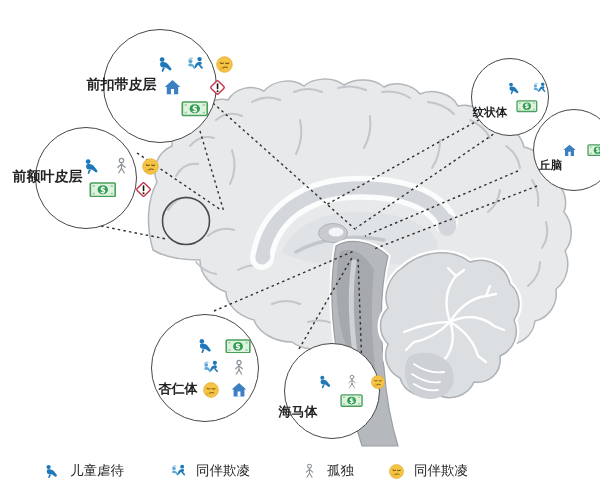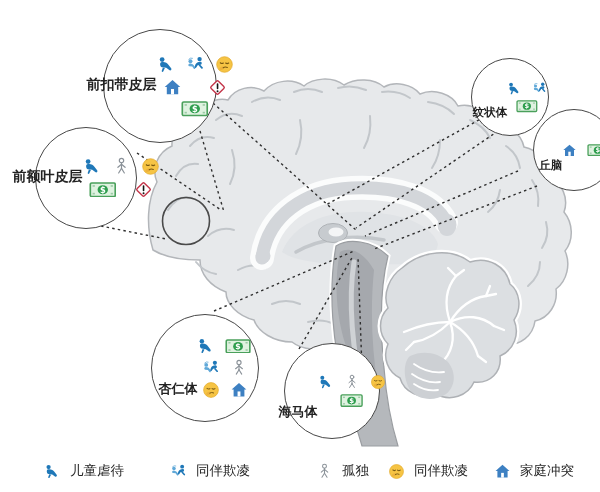--- a/index.html
+++ b/index.html
@@ -460,21 +460,21 @@
             <path d="M3,4.4 q1.7,-1.9 3.8,-1" fill="none" stroke="#5fa8d8" stroke-width="0.9" stroke-linecap="round"></path>
             <circle cx="4.7" cy="6.6" r="2.1" fill="#5fa8d8"></circle>
             <path fill="#5fa8d8" d="M3.4,9.1 C5.8,8.7 7.7,9.7 8.7,11.5 L9.7,13.5 C10.2,14.5 8.9,15.3 8.2,14.4 L6.6,12.2 L3.6,11.9 C2.1,11.6 2.2,9.5 3.4,9.1 Z"></path>
             <circle cx="14.3" cy="4.3" r="2.3" fill="#1f78b8"></circle>
             <path fill="#1f78b8" d="M15.6,7.1 C12.9,6.9 10.8,8.1 9.9,10.1 L9.1,12.3 C8.8,13.4 10.2,14.1 10.8,13.1 L12.3,10.8 L15.4,10.3 C17,9.9 16.9,7.4 15.6,7.1 Z"></path>
             <path fill="#1f78b8" d="M13.2,10.9 l2.9,3.3 c0.9,1 2.3,-0.2 1.4,-1.2 l-2.7,-3 Z"></path>
           </svg>
         </span>
         <span class="label">同伴欺凌</span>
       </div>
-      <div class="legend-item" style="left: 316px;">
+      <div class="legend-item" style="left: 301px;">
         <span class="icon icon-loneliness">
           <svg viewBox="0 0 20 20" fill="none" stroke="#8b9299" stroke-width="1.25" stroke-linecap="round">
             <circle cx="10" cy="3.8" r="2.3"></circle>
             <path d="M10,6.2 L10,12"></path>
             <path d="M10,7.6 L6.2,10.8"></path>
             <path d="M10,7.6 L13.8,10.8"></path>
             <path d="M10,12 L7,16.8"></path>
             <path d="M10,12 L13,16.8"></path>
           </svg>
         </span>
@@ -484,23 +484,14 @@
         <span class="icon icon-emotional-loss">
           <svg viewBox="0 0 20 20">
             <circle cx="10" cy="10" r="8.2" fill="#f6c444" stroke="#e3ab2e" stroke-width="0.8"></circle>
             <path d="M5.6,8.2 q1.6,1.4 3.2,0.2 M11.2,8.4 q1.6,1.2 3.2,0" fill="none" stroke="#7a5a12" stroke-width="1.2" stroke-linecap="round"></path>
             <ellipse cx="7.2" cy="13.9" rx="2.7" ry="1.7" fill="#edb23c" transform="rotate(-18 7.2 13.9)"></ellipse>
             <path d="M8.6,13.4 q2.2,-1.4 4.4,-0.2" fill="none" stroke="#7a5a12" stroke-width="1.1" stroke-linecap="round"></path>
           </svg>
         </span>
         <span class="label">同伴欺凌</span>
       </div>
-      <div class="legend-item" style="left: 494px;">
-        <span class="icon icon-family-conflict">
-          <svg viewBox="0 0 20 20">
-            <path fill="#3d80c2" d="M10,2.2 L1.8,9.4 L4,9.4 L4,17.2 L16,17.2 L16,9.4 L18.2,9.4 Z"></path>
-            <rect x="8.4" y="11.6" width="3.2" height="5.6" fill="#ffffff"></rect>
-          </svg>
-        </span>
-        <span class="label">家庭冲突</span>
-      </div>
     </div>
 </div>
 
 </body></html>

